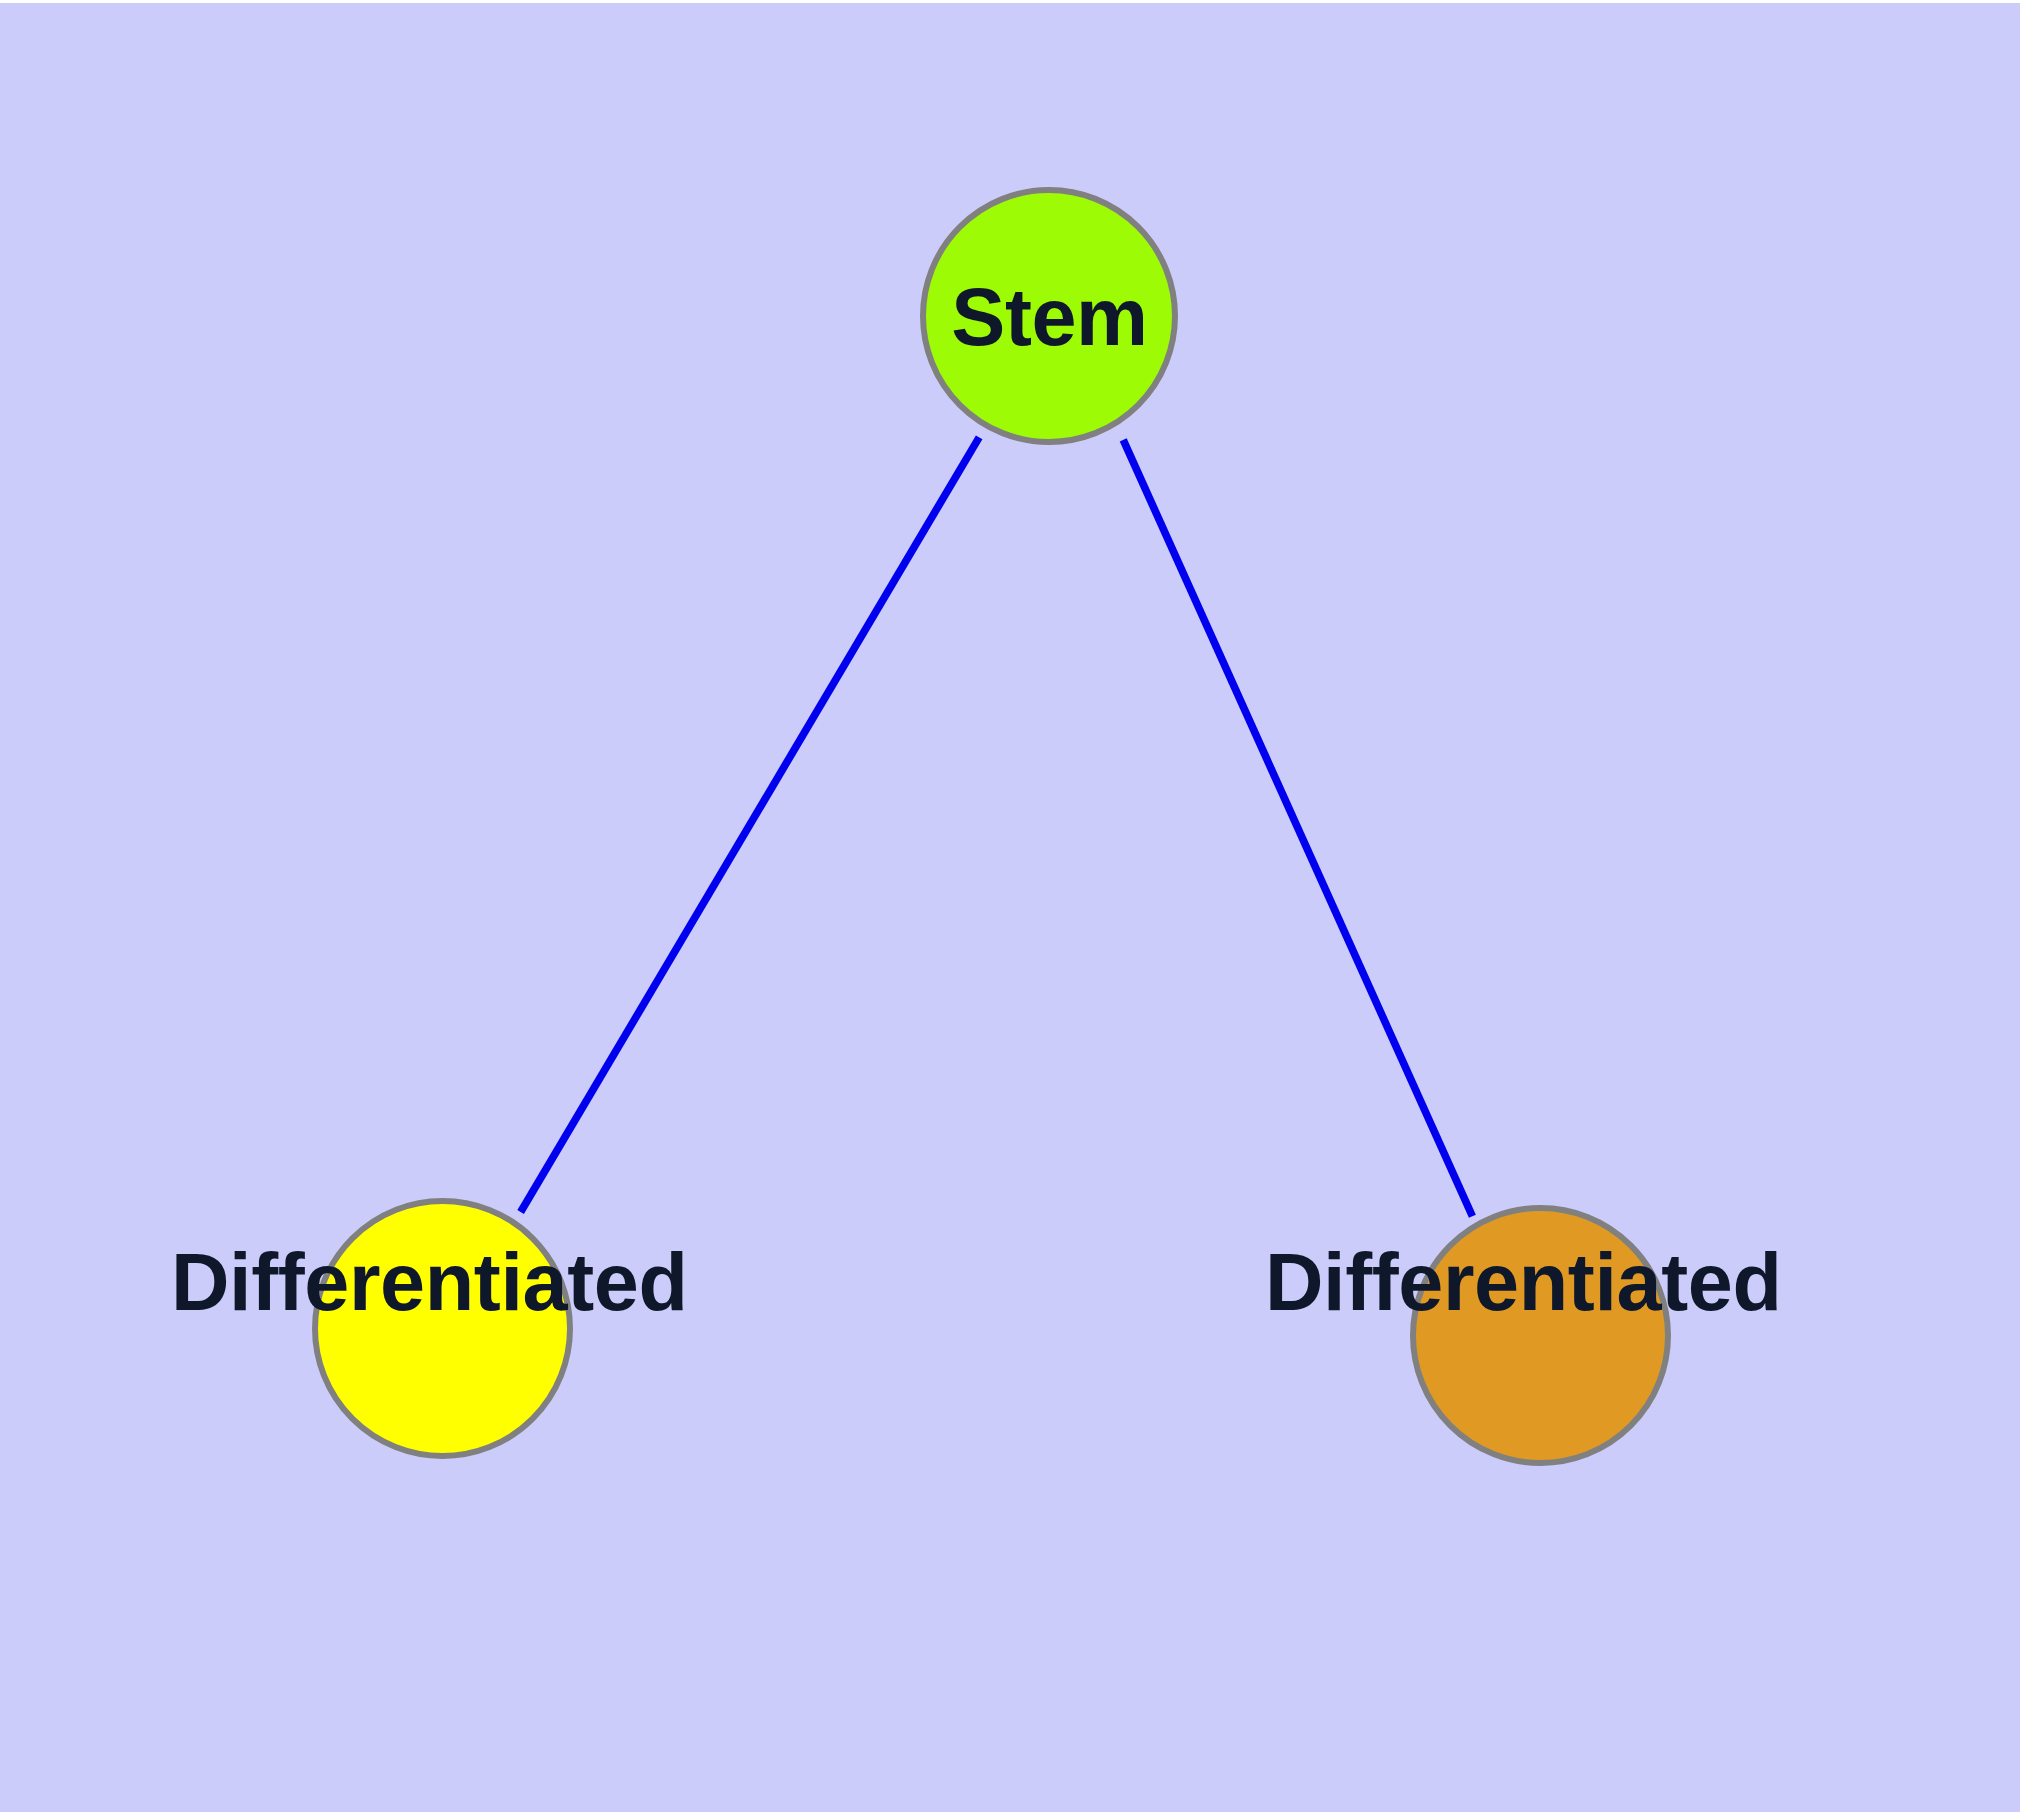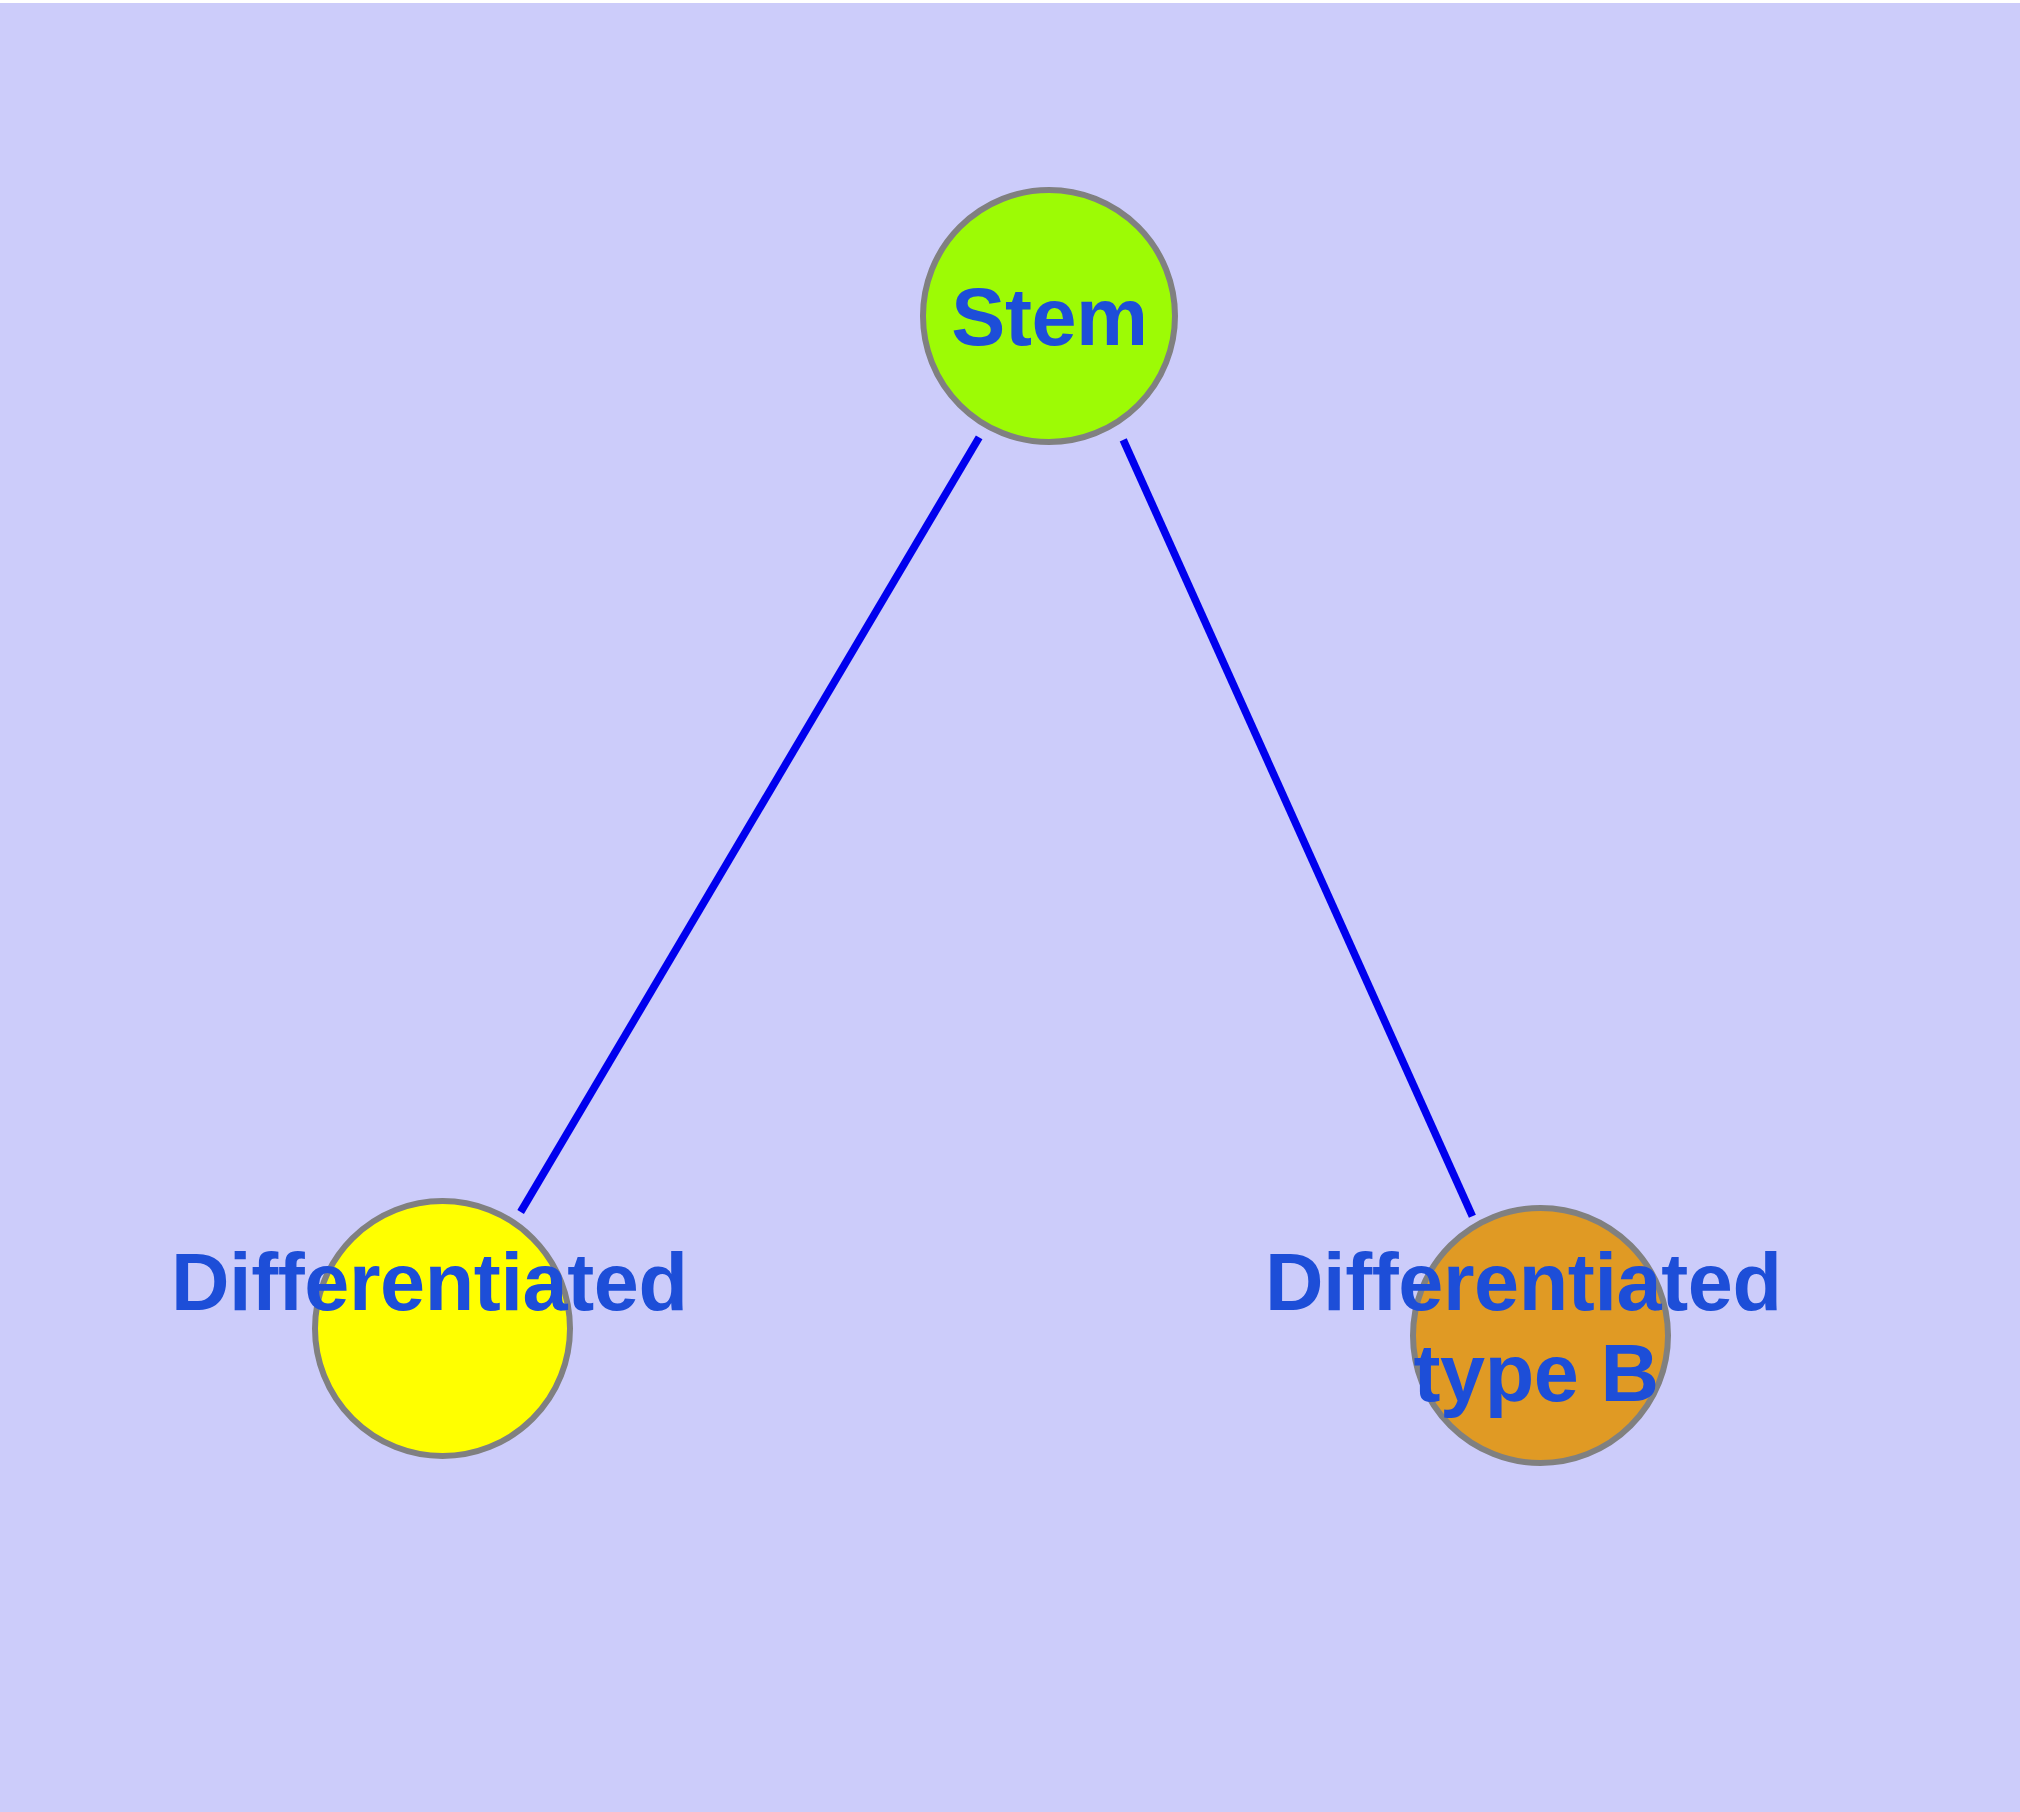--- a/index.html
+++ b/index.html
@@ -32,21 +32,21 @@
     height: 1812px;
   }
   .node {
     position: absolute;
     border-radius: 50%;
     box-sizing: border-box;
     border: 6.8px solid #808080;
   }
   .node-label {
     position: absolute;
-    color: #1d4ed8;
+    color: #0f172a;
     font-weight: bold;
     font-size: 81px;
     line-height: 92px;
     white-space: pre;
     text-align: center;
     letter-spacing: -0.4px;
   }
 </style>
 </head>
 <body>
@@ -61,16 +61,15 @@
   </svg>
 
   <div class="node" style="left:920px; top:187px; width:258px; height:258px; background:#9dfb05;"></div>
   <div class="node-label" style="left:795px; top:271px; width:509px;">Stem</div>
 
   <div class="node" style="left:312px; top:1198px; width:261px; height:261px; background:#ffff00;"></div>
   <div class="node-label" style="left:171px; top:1236px; width:542px; text-align:left;">Differentiated</div>
 
   <div class="node" style="left:1410px; top:1205px; width:261px; height:261px; background:#e09a24;"></div>
   <div class="node-label" style="left:1265px; top:1236px; width:542px; text-align:left;">Differentiated</div>
-  <div class="node-label" style="left:1265px; top:1327px; width:542px; text-align:center;">type B</div>
 
 </div>
 
 
 </body></html>

